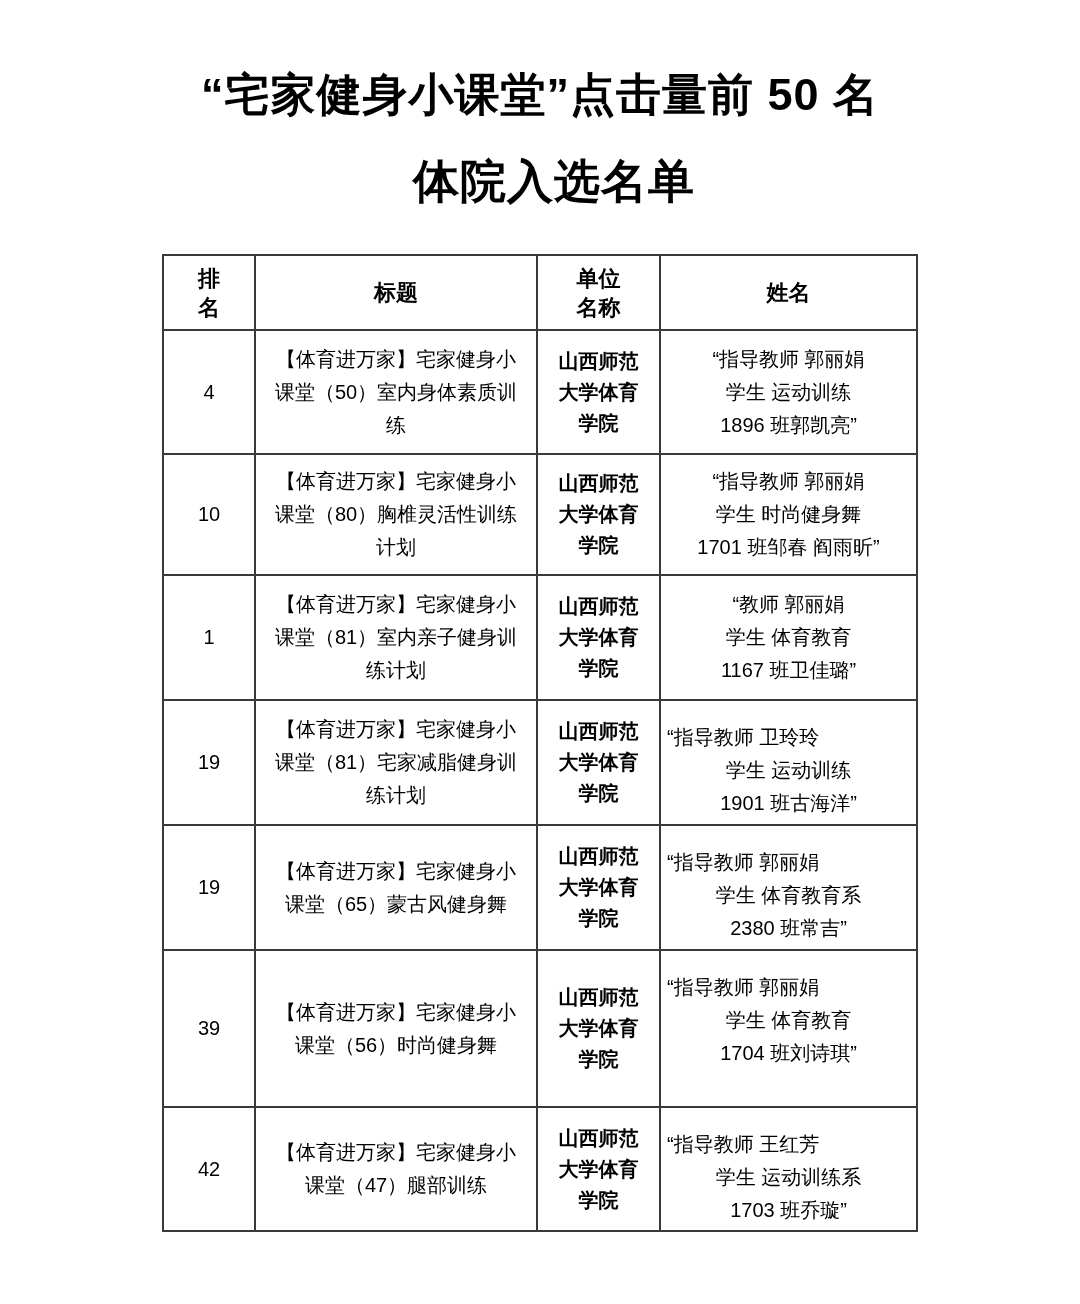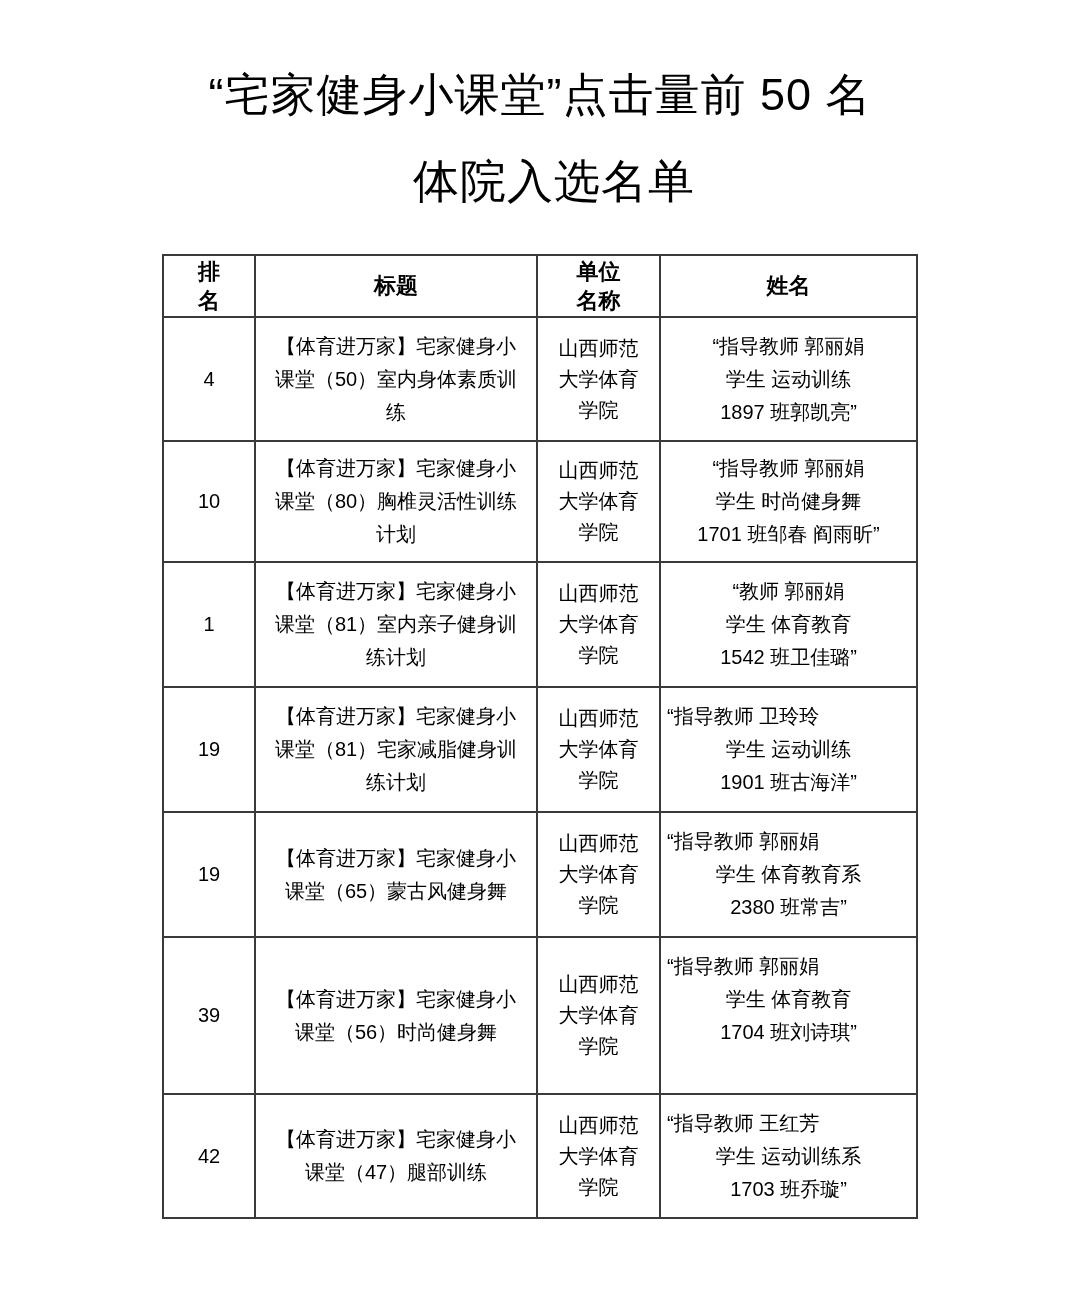--- a/index.html
+++ b/index.html
@@ -6,21 +6,21 @@
   .page {
     position: relative;
     width: 1080px;
     height: 1304px;
     background: #ffffff;
     color: #000;
     font-family: "Liberation Sans", sans-serif;
     overflow: hidden;
   }
   
-  .doc-title { text-align: center; font-weight: normal; color: #000; }
+  .doc-title { text-align: center; font-weight: bold; color: #000; }
   .title-line1 { padding-top: 68px; font-size: 45px; line-height: 54px; letter-spacing: 1px; }
   .title-line2 { margin-top: 33px; font-size: 46px; line-height: 52px; letter-spacing: 1px; padding-left: 28px; }
 
   
   table.rank-table {
     border-collapse: collapse;
     table-layout: fixed;
     width: 754px;
     margin: 47px auto 0 auto;
   }
@@ -37,62 +37,62 @@
     text-align: center;
   }
   .hw1 { display: inline-block; width: 26px; line-height: 29px; }  
   .hw2 { display: inline-block; width: 48px; line-height: 29px; }  
 
   .rank-table td { font-size: 20px; border-radius: 10px; }
   .rank-cell { text-align: center; }
   .title-cell { text-align: center; }
   .title-wrap { display: inline-block; width: 246px; line-height: 33px; }
   .unit-cell { text-align: center; }
-  .unit-wrap { display: inline-block; width: 84px; line-height: 31px; }
+  .unit-wrap { display: inline-block; width: 84px; line-height: 31px; font-weight: bold; }
 
   .name-cell .nl { line-height: 33px; text-align: center; padding: 0 4px; }
   .name-cell.name-center { vertical-align: middle; }
-  .name-cell.name-top { vertical-align: top; padding-top: 12px; }
+  .name-cell.name-top { vertical-align: top; padding-top: 20px; }
   .name-cell.name-top .nl.first { text-align: left; padding-left: 6px; }
 </style>
 </head>
 <body>
 
 <div class="page">
 
   <div class="doc-title">
     <div class="title-line1">“宅家健身小课堂”点击量前 50 名</div>
     <div class="title-line2">体院入选名单</div>
   </div>
 
   <table class="rank-table">
     <colgroup>
       <col style="width:92px">
       <col style="width:282px">
       <col style="width:123px">
       <col style="width:257px">
     </colgroup>
     <thead>
-      <tr style="height:62px">
+      <tr style="height:75px">
         <th><span class="hw1">排名</span></th>
         <th><span>标题</span></th>
         <th><span class="hw2">单位名称</span></th>
         <th><span>姓名</span></th>
       </tr>
     </thead>
     <tbody>
 
       <tr style="height:124px">
         <td class="rank-cell">4</td>
         <td class="title-cell"><span class="title-wrap">【体育进万家】宅家健身小课堂（50）室内身体素质训练</span></td>
         <td class="unit-cell"><span class="unit-wrap">山西师范大学体育学院</span></td>
         <td class="name-cell name-center">
           <div class="nl">“指导教师 郭丽娟</div>
           <div class="nl">学生 运动训练</div>
-          <div class="nl">1897 班郭凯亮”</div>
+          <div class="nl">1896 班郭凯亮”</div>
         </td>
       </tr>
 
       <tr style="height:121px">
         <td class="rank-cell">10</td>
         <td class="title-cell"><span class="title-wrap">【体育进万家】宅家健身小课堂（80）胸椎灵活性训练计划</span></td>
         <td class="unit-cell"><span class="unit-wrap">山西师范大学体育学院</span></td>
         <td class="name-cell name-center">
           <div class="nl">“指导教师 郭丽娟</div>
           <div class="nl">学生 时尚健身舞</div>
@@ -100,21 +100,21 @@
         </td>
       </tr>
 
       <tr style="height:125px">
         <td class="rank-cell">1</td>
         <td class="title-cell"><span class="title-wrap">【体育进万家】宅家健身小课堂（81）室内亲子健身训练计划</span></td>
         <td class="unit-cell"><span class="unit-wrap">山西师范大学体育学院</span></td>
         <td class="name-cell name-center">
           <div class="nl">“教师 郭丽娟</div>
           <div class="nl">学生 体育教育</div>
-          <div class="nl">1542 班卫佳璐”</div>
+          <div class="nl">1167 班卫佳璐”</div>
         </td>
       </tr>
 
       <tr style="height:125px">
         <td class="rank-cell">19</td>
         <td class="title-cell"><span class="title-wrap">【体育进万家】宅家健身小课堂（81）宅家减脂健身训练计划</span></td>
         <td class="unit-cell"><span class="unit-wrap">山西师范大学体育学院</span></td>
         <td class="name-cell name-top">
           <div class="nl first">“指导教师 卫玲玲</div>
           <div class="nl">学生 运动训练</div>

